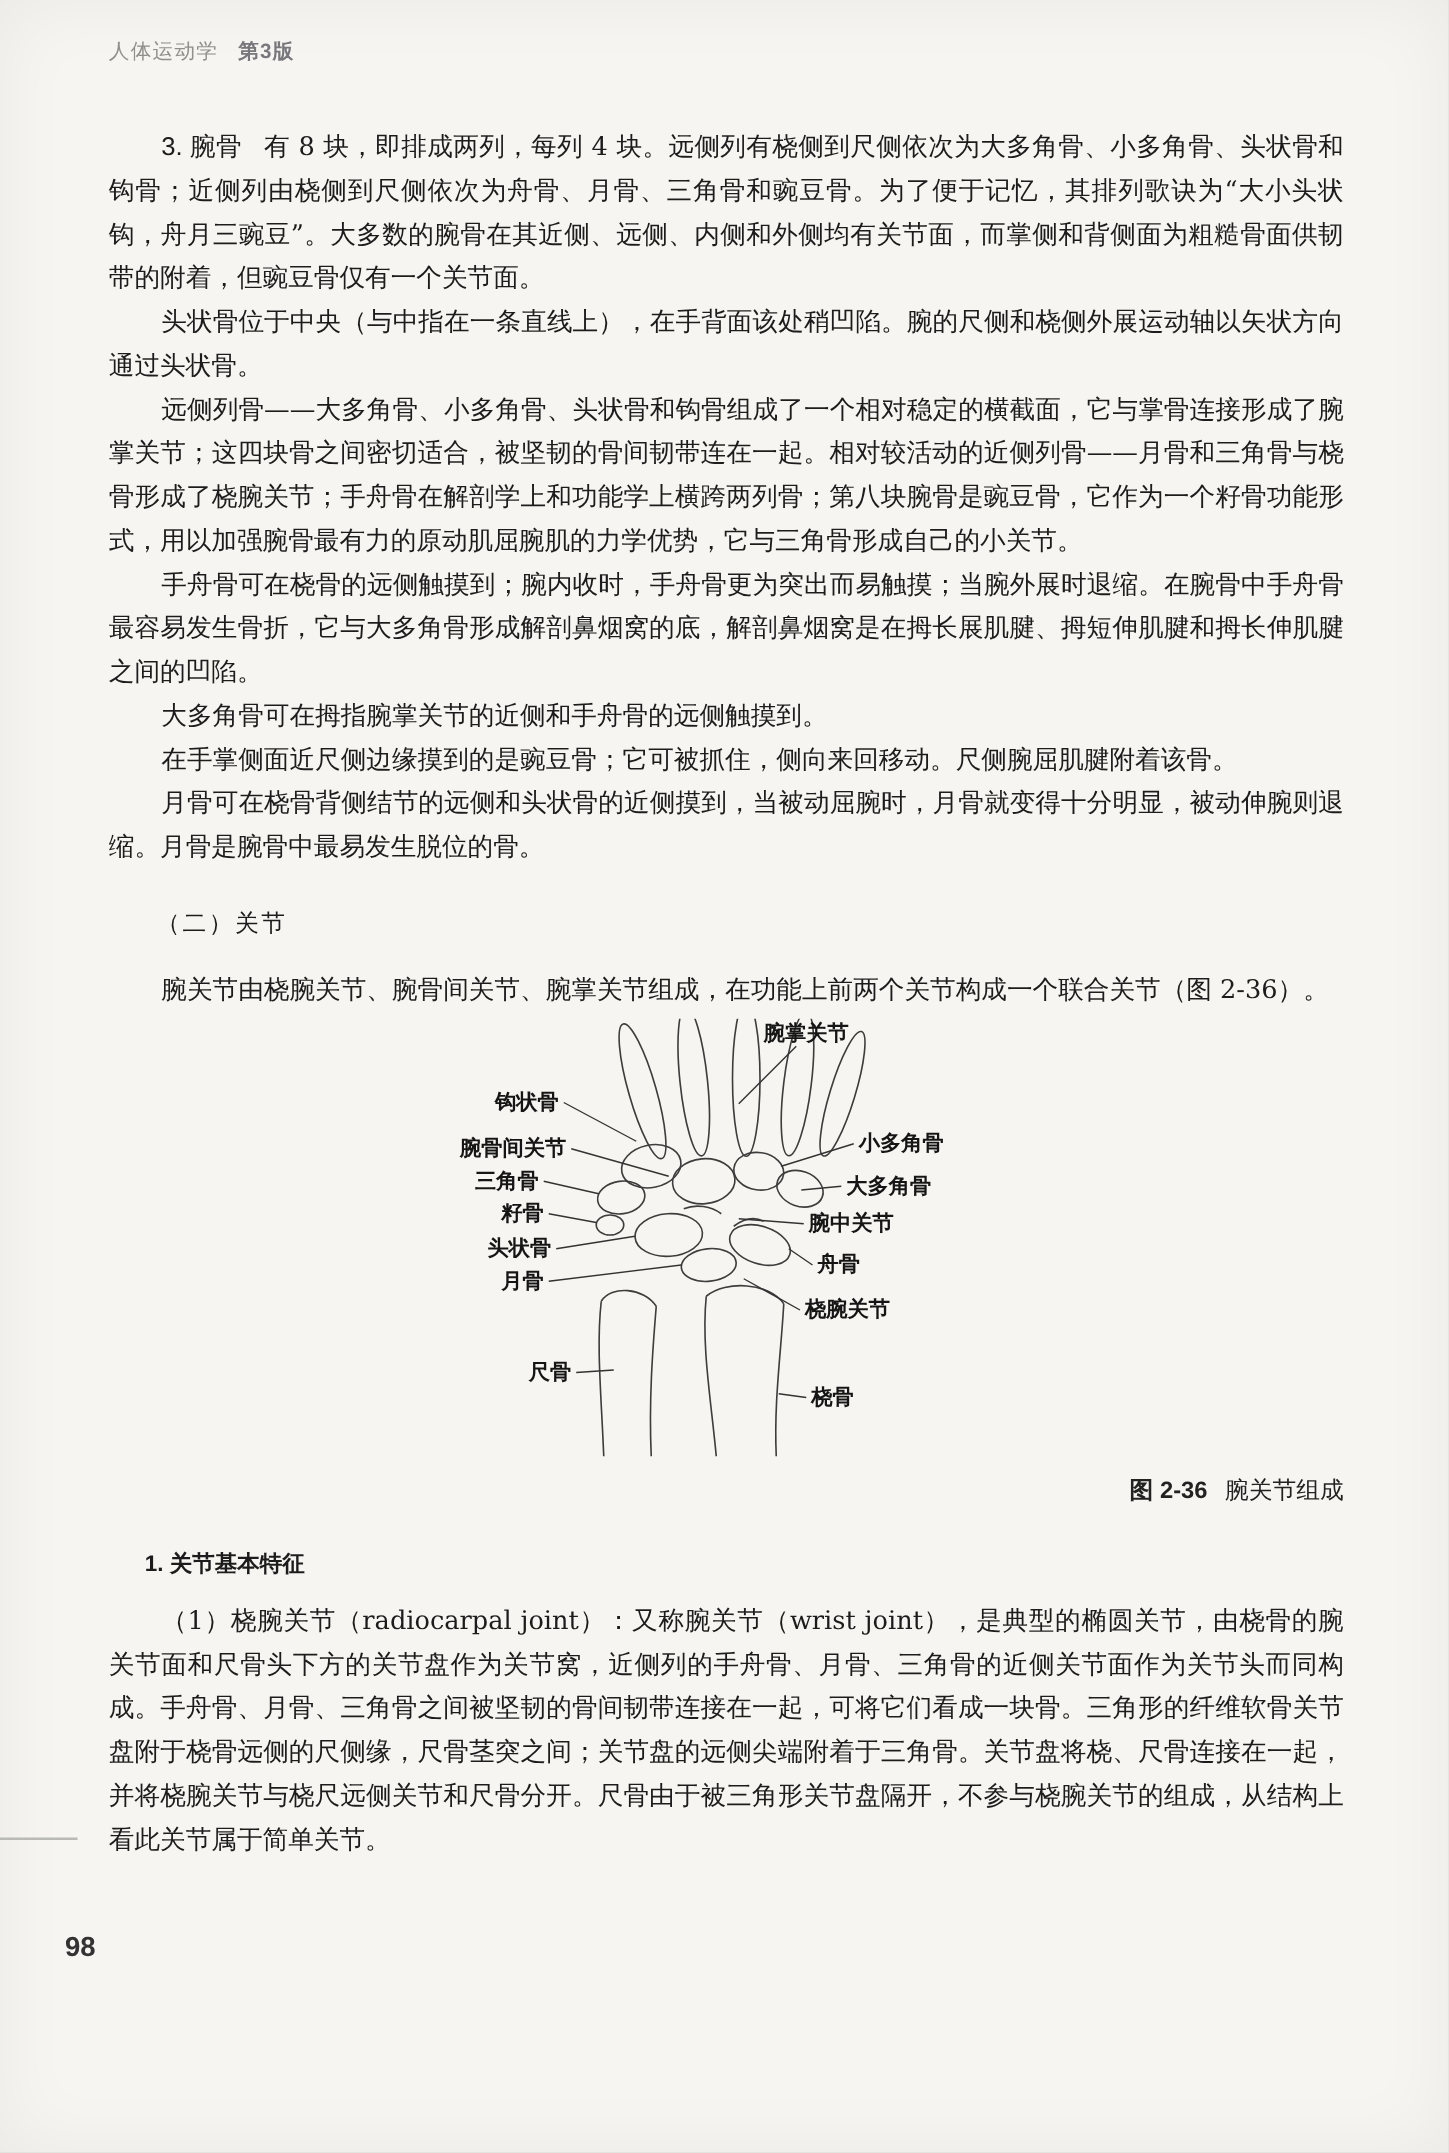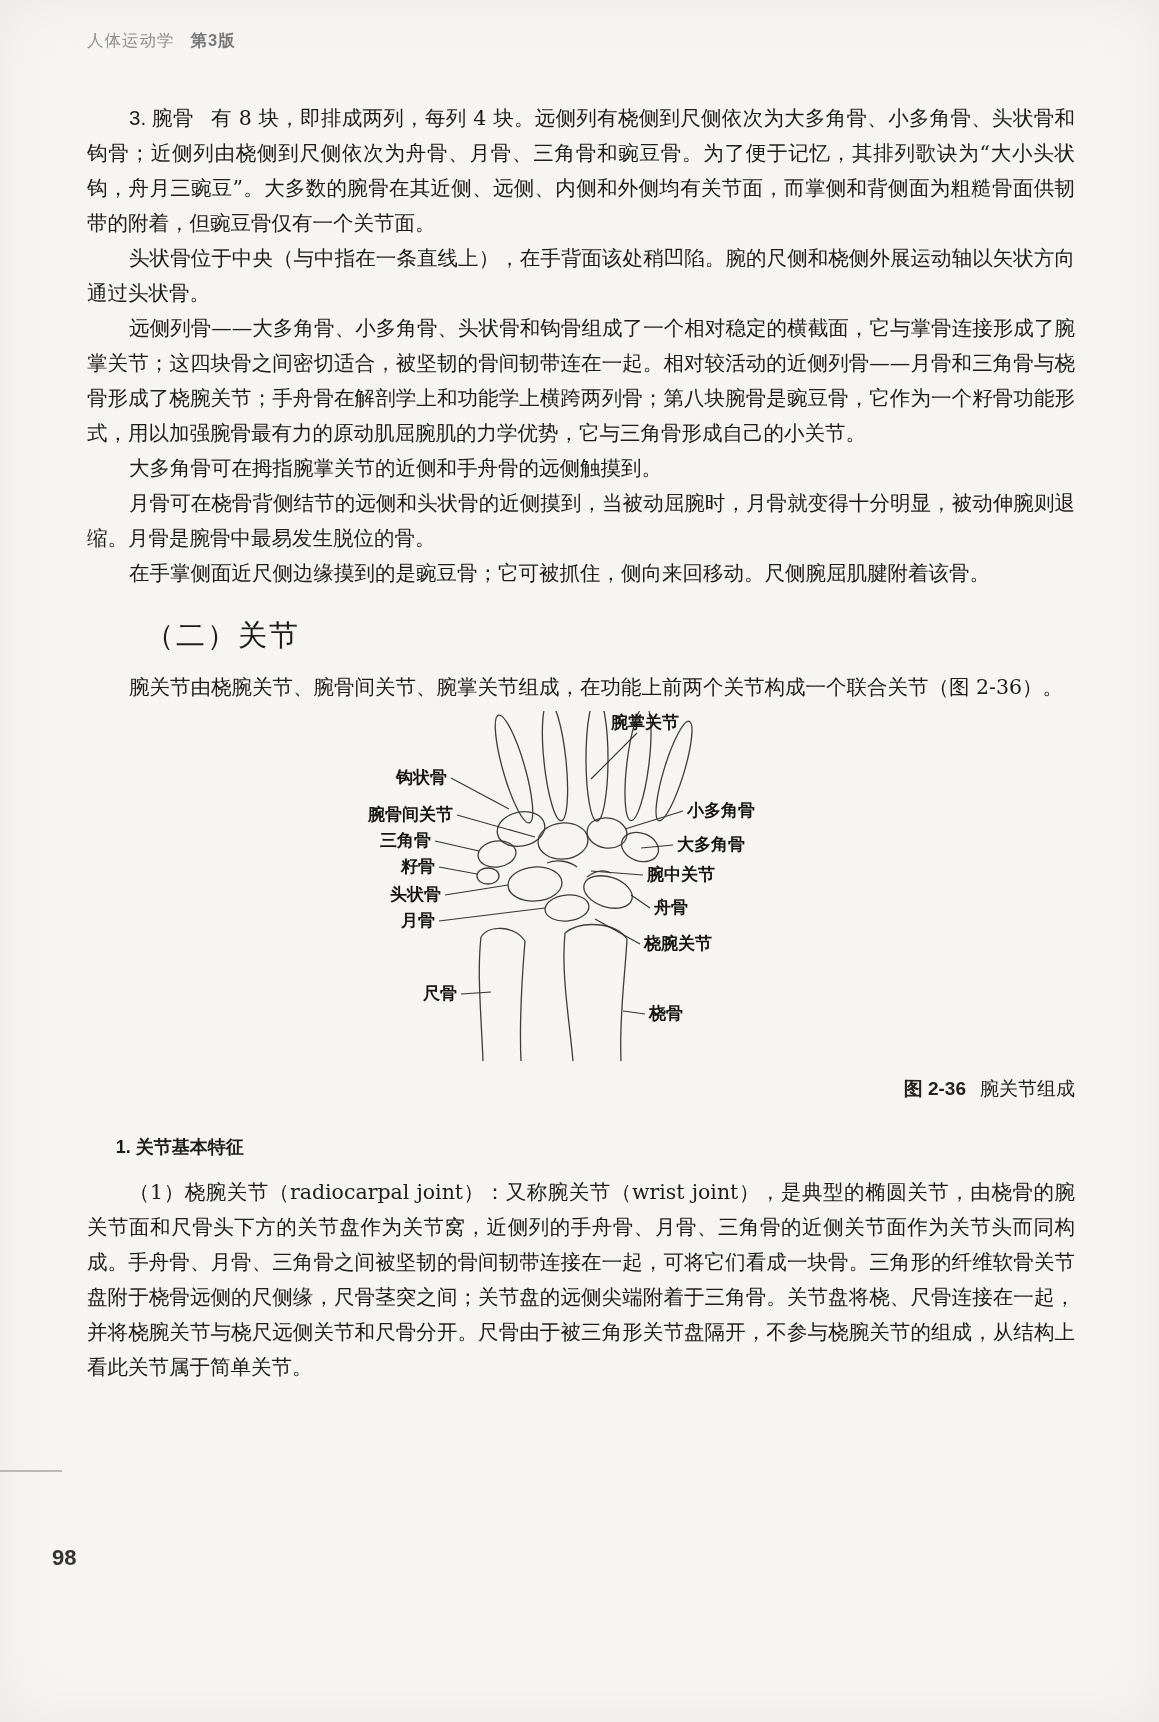--- a/index.html
+++ b/index.html
@@ -25,21 +25,21 @@
     font-size:20.5px; line-height:35px;
     text-align:justify;
   }
   .para { text-indent:2.05em; }
   .lead {
     font-weight:normal;
     font-family:"Liberation Sans","DejaVu Sans",sans-serif;
     margin-right:0.85em;
   }
   .sub-heading {
-    font-size:29px; font-weight:normal;
+    font-size:19px; font-weight:normal;
     text-indent:2em;
     margin:27px 0 17px 0;
     letter-spacing:2px;
   }
   .figure-block { margin-top:6px; }
   .figure-block svg { display:block; margin-left:252px; }
   .figure-caption {
     text-align:right; font-size:19px; margin-top:8px;
     font-family:"Liberation Sans","DejaVu Sans",sans-serif;
     color:#222;
@@ -75,23 +75,24 @@
   <div class="running-head">
     <span>人体运动学</span><span class="edition">第3版</span>
   </div>
 
   <div class="content">
 
     <p class="para"><span class="lead">3. 腕骨</span><span>有 8 块，即排成两列，每列 4 块。远侧列有桡侧到尺侧依次为大多角骨、小多角骨、头状骨和钩骨；近侧列由桡侧到尺侧依次为舟骨、月骨、三角骨和豌豆骨。为了便于记忆，其排列歌诀为“大小头状钩，舟月三豌豆”。大多数的腕骨在其近侧、远侧、内侧和外侧均有关节面，而掌侧和背侧面为粗糙骨面供韧带的附着，但豌豆骨仅有一个关节面。</span></p>
 
     <p class="para">头状骨位于中央（与中指在一条直线上），在手背面该处稍凹陷。腕的尺侧和桡侧外展运动轴以矢状方向通过头状骨。</p>
     <p class="para">远侧列骨——大多角骨、小多角骨、头状骨和钩骨组成了一个相对稳定的横截面，它与掌骨连接形成了腕掌关节；这四块骨之间密切适合，被坚韧的骨间韧带连在一起。相对较活动的近侧列骨——月骨和三角骨与桡骨形成了桡腕关节；手舟骨在解剖学上和功能学上横跨两列骨；第八块腕骨是豌豆骨，它作为一个籽骨功能形式，用以加强腕骨最有力的原动肌屈腕肌的力学优势，它与三角骨形成自己的小关节。</p>
+    <p class="para">手舟骨可在桡骨的远侧触摸到；腕内收时，手舟骨更为突出而易触摸；当腕外展时退缩。在腕骨中手舟骨最容易发生骨折，它与大多角骨形成解剖鼻烟窝的底，解剖鼻烟窝是在拇长展肌腱、拇短伸肌腱和拇长伸肌腱之间的凹陷。</p>
     <p class="para">大多角骨可在拇指腕掌关节的近侧和手舟骨的远侧触摸到。</p>
+    <p class="para">在手掌侧面近尺侧边缘摸到的是豌豆骨；它可被抓住，侧向来回移动。尺侧腕屈肌腱附着该骨。</p>
     <p class="para">月骨可在桡骨背侧结节的远侧和头状骨的近侧摸到，当被动屈腕时，月骨就变得十分明显，被动伸腕则退缩。月骨是腕骨中最易发生脱位的骨。</p>
-    <p class="para">在手掌侧面近尺侧边缘摸到的是豌豆骨；它可被抓住，侧向来回移动。尺侧腕屈肌腱附着该骨。</p>
 
     <h3 class="sub-heading">（二）关节</h3>
 
     <p class="para">腕关节由桡腕关节、腕骨间关节、腕掌关节组成，在功能上前两个关节构成一个联合关节（图 2-36）。</p>
 
     <div class="figure-block">
       <svg width="460" height="352" viewBox="0 0 460 352" aria-hidden="true">
 
         <g>
           <ellipse class="bone" cx="175" cy="58" rx="11" ry="56" transform="rotate(-16 175 58)"></ellipse>

